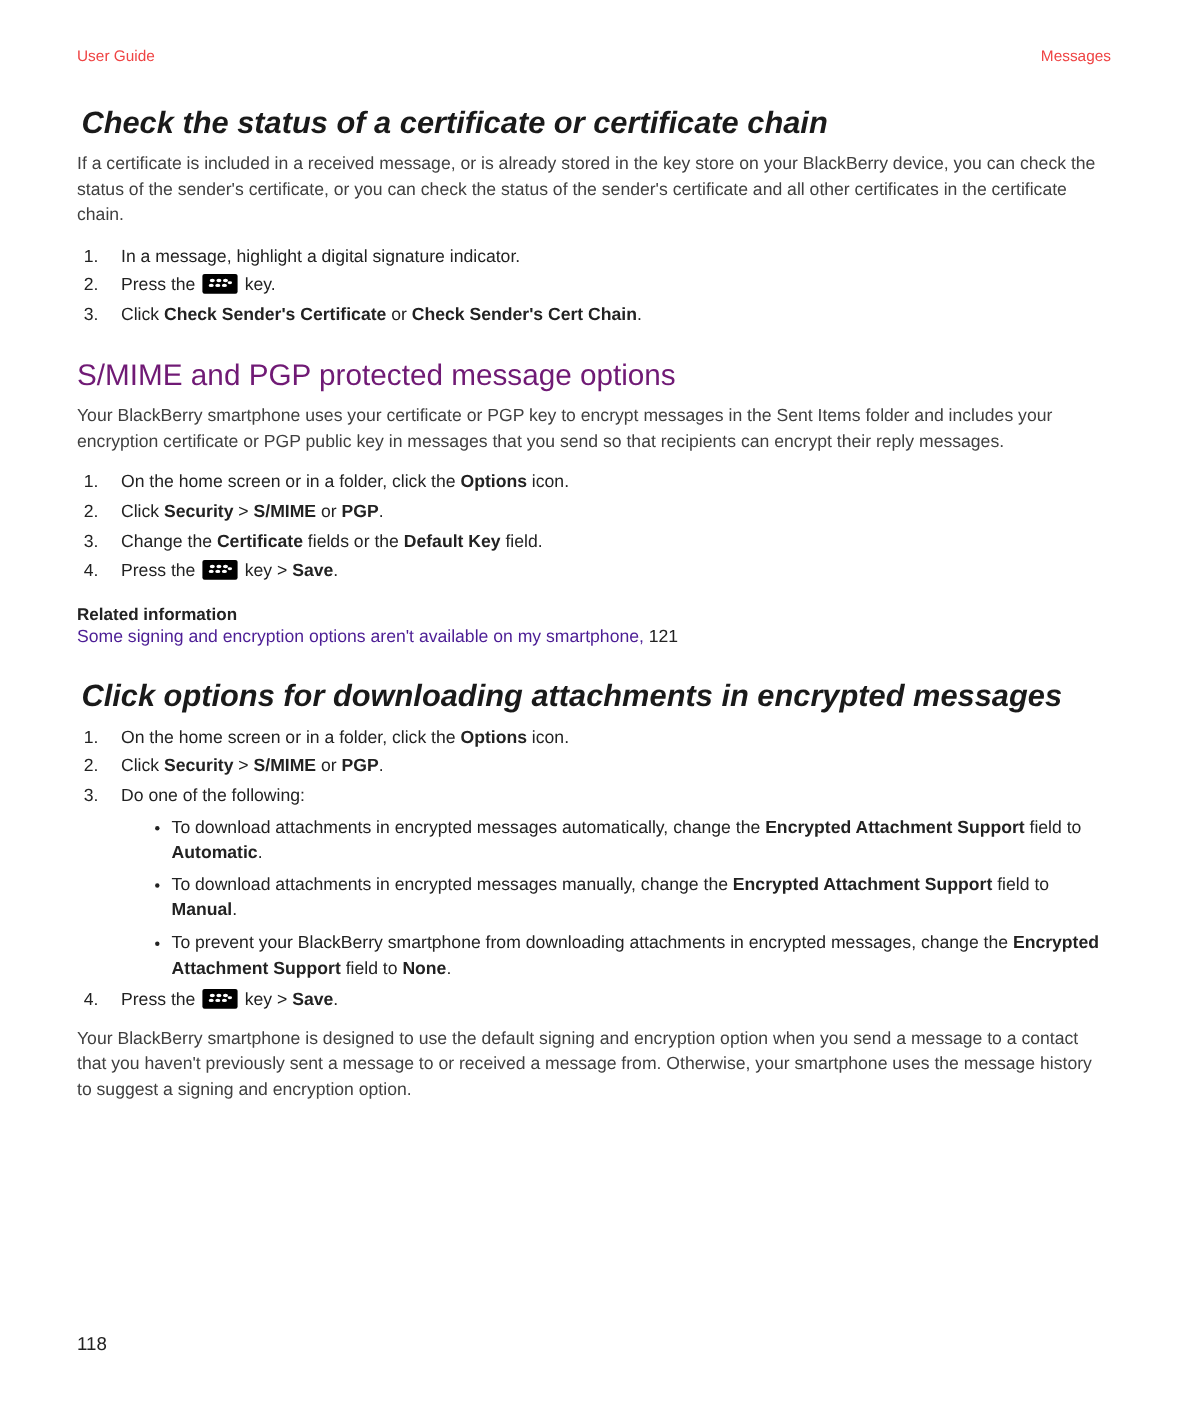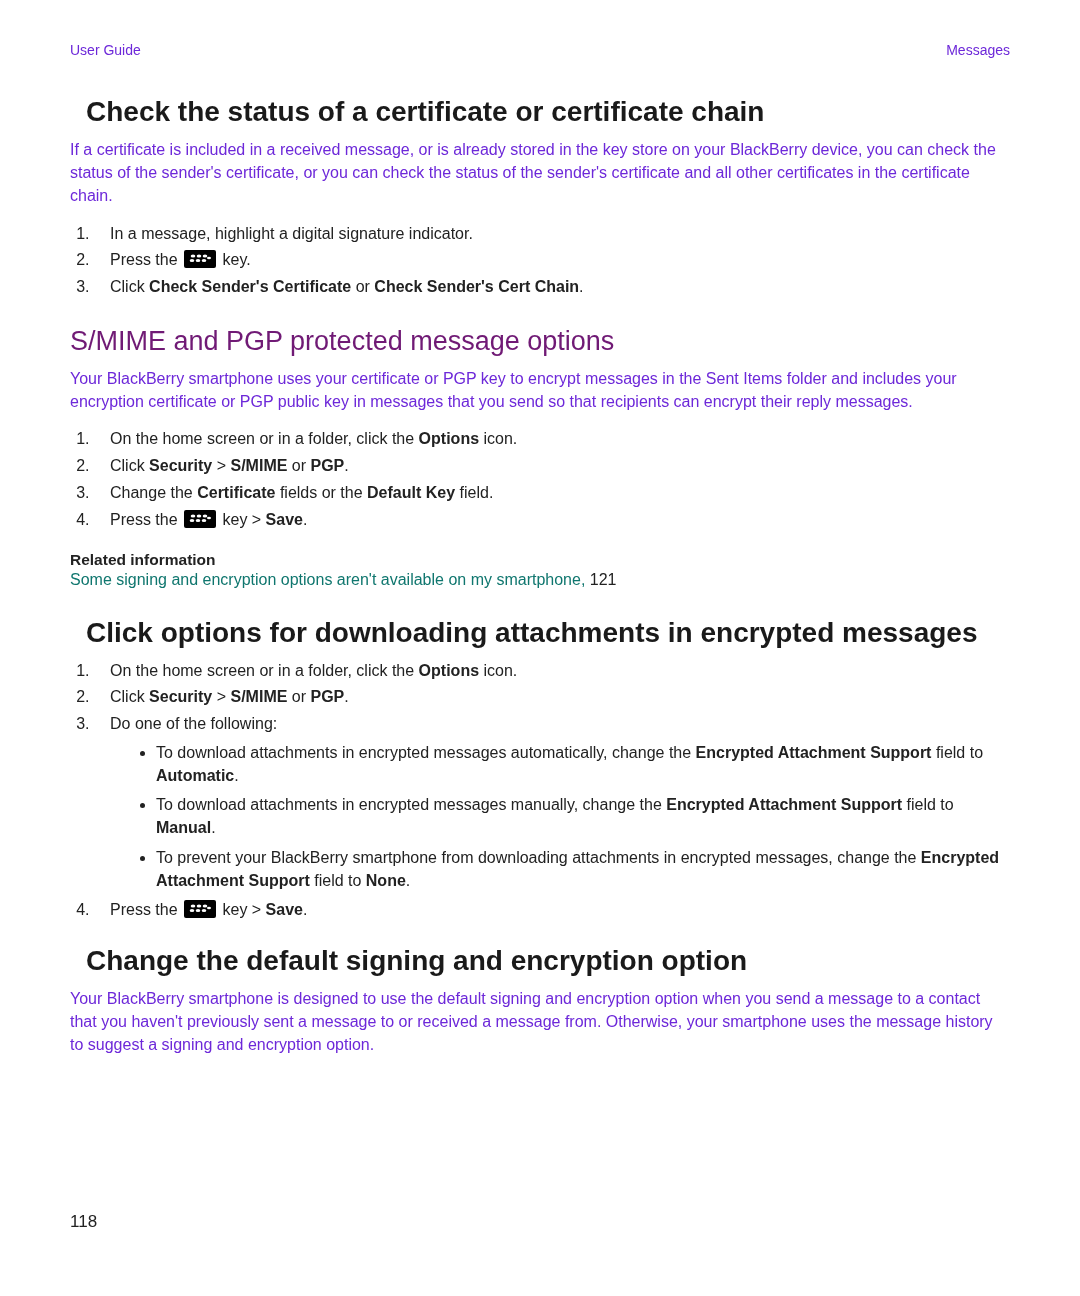--- a/index.html
+++ b/index.html
@@ -14,41 +14,42 @@
     width: 1080px;
     min-height: 1296px;
     box-sizing: border-box;
     padding: 42px 70px 50px 70px;
     position: relative;
   }
   .header {
     display: flex;
     justify-content: space-between;
     font-size: 14px;
-    color: #6d28d9;
+    color: #ef4444;
     margin-bottom: 38px;
   }
   h2.italic {
+    font-style: italic;
     font-weight: 600;
     font-size: 28px;
-    margin: 18px 0 10px 16px;
+    margin: 18px 0 10px 4px;
     color: #1a1a1a;
   }
   h2.plain {
     font-style: normal;
     font-weight: 500;
     font-size: 27px;
     margin: 26px 0 0 0;
     color: #701a75;
   }
   p.body {
     font-size: 16px;
     line-height: 1.45;
     margin: 10px 0 14px 0;
-    color: #6d28d9;
+    color: #404040;
   }
   ol.steps {
     list-style: decimal;
     padding-left: 24px;
     margin: 6px 0 8px 0;
   }
   ol.steps > li {
     font-size: 16px;
     line-height: 1.55;
     padding-left: 16px;
@@ -65,21 +66,21 @@
     margin-bottom: 6px;
   }
   .bold { font-weight: 700; text-align: right; }
   .related-heading {
     font-weight: 700;
     font-size: 15.5px;
     margin-top: 18px;
     margin-bottom: 2px;
   }
   .link {
-    color: #0f766e;
+    color: #4c1d95;
     text-decoration: none;
     font-size: 16px;
   }
   .bb-key {
     display: inline-block;
     width: 32px;
     height: 18px;
     background: #000;
     border-radius: 2px;
     position: relative;
@@ -191,17 +192,16 @@
               <ellipse cx="3" cy="8.5" rx="2.3" ry="1.5"></ellipse>
               <ellipse cx="9" cy="8.5" rx="2.3" ry="1.5"></ellipse>
               <ellipse cx="16" cy="4" rx="2.3" ry="1.5"></ellipse>
               <ellipse cx="15" cy="8.5" rx="2.3" ry="1.5"></ellipse>
               <ellipse cx="20" cy="6" rx="2" ry="1.3"></ellipse>
             </g>
           </svg></span><span> key &gt; </span><span class="bold">Save</span><span>.</span>
     </li>
   </ol>
 
-  <h2 class="italic" style="margin-top:22px;">Change the default signing and encryption option</h2>
   <p class="body">Your BlackBerry smartphone is designed to use the default signing and encryption option when you send a message to a contact that you haven't previously sent a message to or received a message from. Otherwise, your smartphone uses the message history to suggest a signing and encryption option.</p>
 
   <div class="page-number">118</div>
 </div>
 
 </body></html>

